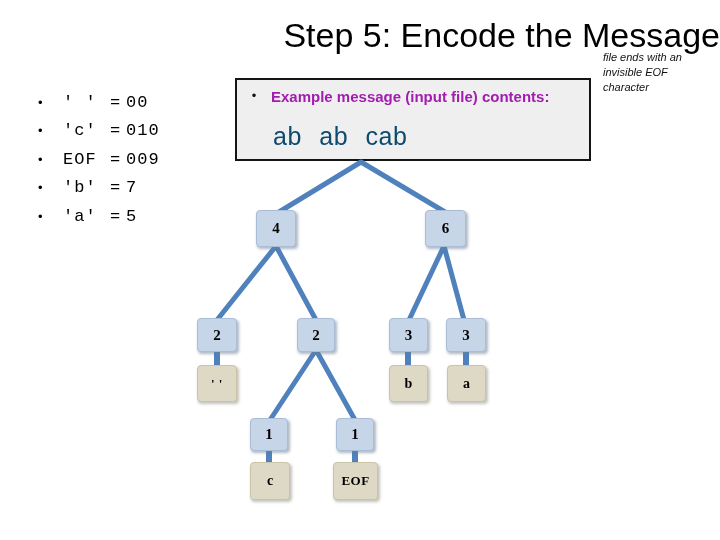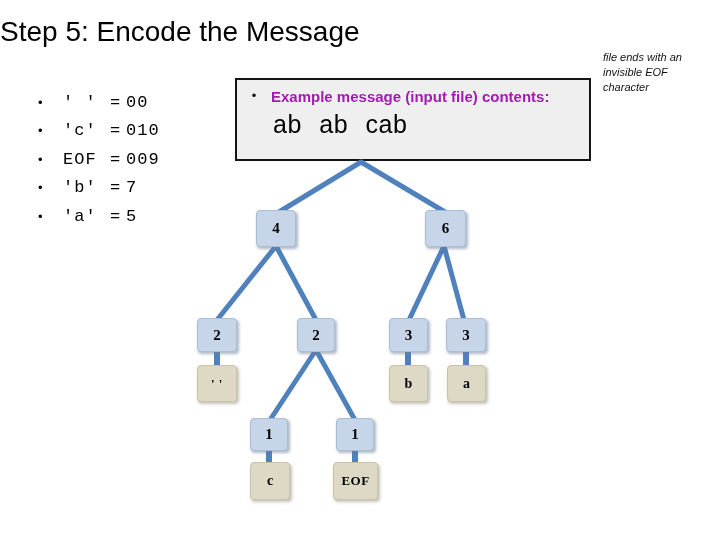--- a/index.html
+++ b/index.html
@@ -1,22 +1,22 @@
 <!DOCTYPE html>
 <html><head>
 <meta charset="utf-8">
 <style>
   html,body{margin:0;padding:0;background:#888;}
   .slide{
     position:relative;width:720px;height:540px;background:#ffffff;
     overflow:hidden;font-family:"Liberation Sans",sans-serif;
   }
   .title{
-    position:absolute;left:0;right:0;top:16px;text-align:left;
-    font-size:28px;color:#000;letter-spacing:0px;white-space:nowrap;
+    position:absolute;left:0;right:0;top:16px;text-align:right;
+    font-size:34px;color:#000;letter-spacing:0px;white-space:nowrap;
   }
   .eof-note{
     position:absolute;left:603px;top:50px;width:98px;
     font-style:italic;font-size:11px;line-height:1.35;color:#111;
   }
   .code-list{position:absolute;left:30px;top:88px;width:150px;}
   .code-row{
     display:flex;align-items:center;height:28.5px;
     font-family:"Liberation Mono",monospace;font-size:17px;
     letter-spacing:1px;color:#000;
@@ -27,21 +27,21 @@
   .code-row .eq{width:16px;}
   .code-row .val{width:52px;text-align:left;}
   .example-box{
     position:absolute;left:235px;top:78px;width:356px;height:83px;
     background:#efefef;border:2px solid #141414;box-sizing:border-box;
   }
   .example-label-row{display:flex;margin-top:8px;}
   .example-label-row .bullet{width:34px;text-align:center;font-size:13px;color:#111;}
   .example-label{font-size:15px;font-weight:600;color:#a21caf;}
   .example-message{
-    margin-left:36px;margin-top:5px;font-size:25px;color:#000000;
+    margin-left:36px;margin-top:17px;font-size:25px;color:#0c4a6e;
     word-spacing:10px;letter-spacing:0.5px;
   }
   svg.tree-edges{position:absolute;left:0;top:0;pointer-events:none;}
   .node{
     position:absolute;box-sizing:border-box;border-radius:4px;
     display:flex;align-items:center;justify-content:center;
     font-family:"Liberation Serif",serif;font-weight:bold;font-size:15px;color:#000;
   }
   .node.blue{
     background:var(--node-blue,#c6d5e7);

